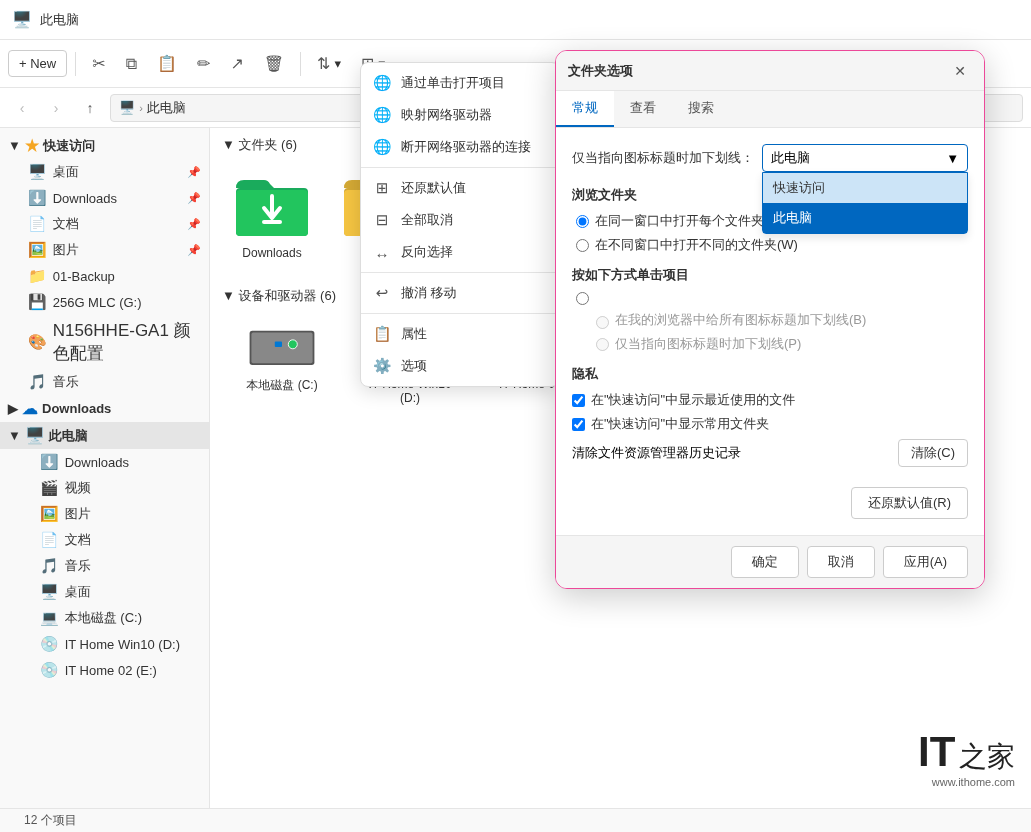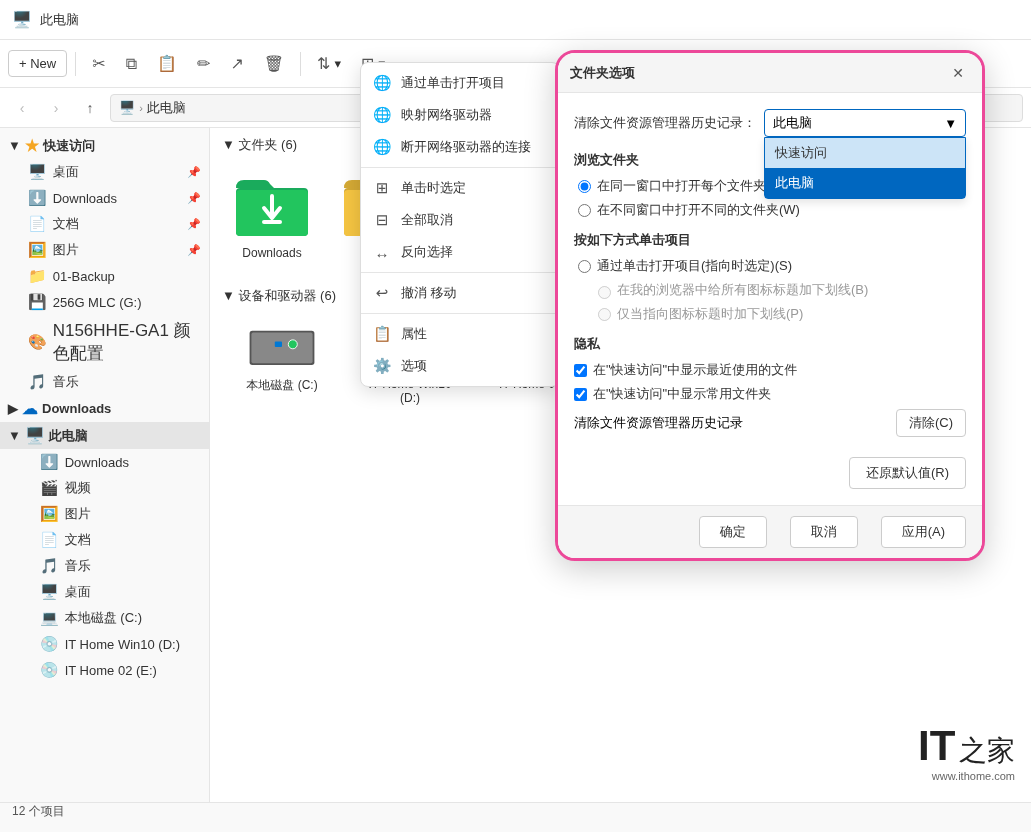--- a/index.html
+++ b/index.html
@@ -215,25 +215,26 @@
       justify-content: center;
     }
     .device-label {
       font-size: 12px;
       color: #333;
       text-align: center;
     }
 
     
     .status-bar {
-      height: 30px;
+      height: 24px;
       background: #f9f9f9;
       border-top: 1px solid #e5e5e5;
       display: flex;
-      padding: 0 12px;
+      align-items: center;
+      padding: 0 24px;
       font-size: 12px;
       color: #555;
     }
 
     
     .context-menu {
       position: absolute;
       top: 62px;
       left: 360px;
       width: 200px;
@@ -262,22 +263,22 @@
       top: 0; left: 0;
       width: 1031px; height: 832px;
       z-index: 200;
     }
     .dialog {
       position: absolute;
       top: 50px;
       left: 555px;
       width: 430px;
       background: #fff;
-      border: 3px solid #ec4899;
-      border-radius: 20px;
+      border: 1px solid #ec4899;
+      border-radius: 12px;
       box-shadow: 0 8px 32px rgba(0,0,0,0.2);
       overflow: hidden;
     }
     .dialog-title-bar {
       height: 40px;
       background: #f5f5f5;
       border-bottom: 1px solid #e5e5e5;
       display: flex;
       align-items: center;
       padding: 0 12px;
@@ -405,21 +406,21 @@
     .checkbox-row input[type=checkbox] { cursor: pointer; }
 
     .privacy-section { margin-bottom: 20px; }
 
     .dialog-footer {
       border-top: 1px solid #e5e5e5;
       padding: 10px 16px;
       display: flex;
       align-items: center;
       justify-content: flex-end;
-      gap: 23px;
+      gap: 8px;
       background: #f5f5f5;
     }
     .footer-btn {
       padding: 6px 20px;
       border-radius: 4px;
       font-size: 13px;
       cursor: pointer;
       border: 1px solid #ccc;
       background: #fff;
       color: #333;
@@ -769,21 +770,21 @@
     <span class="context-menu-icon">🌐</span>
     <span>映射网络驱动器</span>
   </div>
   <div class="context-menu-item">
     <span class="context-menu-icon">🌐</span>
     <span>断开网络驱动器的连接</span>
   </div>
   <div class="context-menu-sep"></div>
   <div class="context-menu-item">
     <span class="context-menu-icon">⊞</span>
-    <span>单击时选定</span>
+    <span>还原默认值</span>
   </div>
   <div class="context-menu-item">
     <span class="context-menu-icon">⊟</span>
     <span>全部取消</span>
   </div>
   <div class="context-menu-item">
     <span class="context-menu-icon">↔</span>
     <span>反向选择</span>
   </div>
   <div class="context-menu-sep"></div>
@@ -803,25 +804,30 @@
 </div>
 
 <div class="dialog-overlay">
   <div class="dialog">
 
     <div class="dialog-title-bar">
       <span class="dialog-title">文件夹选项</span>
       <button class="dialog-close">✕</button>
     </div>
 
+    <div class="dialog-tabs">
+      <div class="dialog-tab active">常规</div>
+      <div class="dialog-tab">查看</div>
+      <div class="dialog-tab">搜索</div>
+    </div>
 
     <div class="dialog-content">
 
       <div class="dialog-row">
-        <span class="dialog-label">清除文件资源管理器历史记录：</span>
+        <span class="dialog-label">仅当指向图标标题时加下划线：</span>
         <div class="dialog-select-wrapper">
           <div class="select-field">
             <span>此电脑</span>
             <span>▼</span>
           </div>
 
           <div class="dropdown-list">
             <div class="dropdown-item highlighted">快速访问</div>
             <div class="dropdown-item selected">此电脑</div>
           </div>
@@ -837,21 +843,20 @@
         <div class="radio-row">
           <input type="radio" name="browse" style="">
           <label>在不同窗口中打开不同的文件夹(W)</label>
         </div>
       </div>
 
       <div class="dialog-section-title">按如下方式单击项目</div>
       <div class="dialog-option-group">
         <div class="radio-row">
           <input type="radio" name="click" style="">
-          <label>通过单击打开项目(指向时选定)(S)</label>
         </div>
         <div class="radio-row disabled" style="padding-left:20px;align-items:flex-end;">
           <input type="radio" name="click-sub" disabled="" style="">
           <label>在我的浏览器中给所有图标标题加下划线(B)</label>
         </div>
         <div class="radio-row disabled" style="padding-left:20px;">
           <input type="radio" name="click-sub" disabled="" style="">
           <label>仅当指向图标标题时加下划线(P)</label>
         </div>
       </div>

